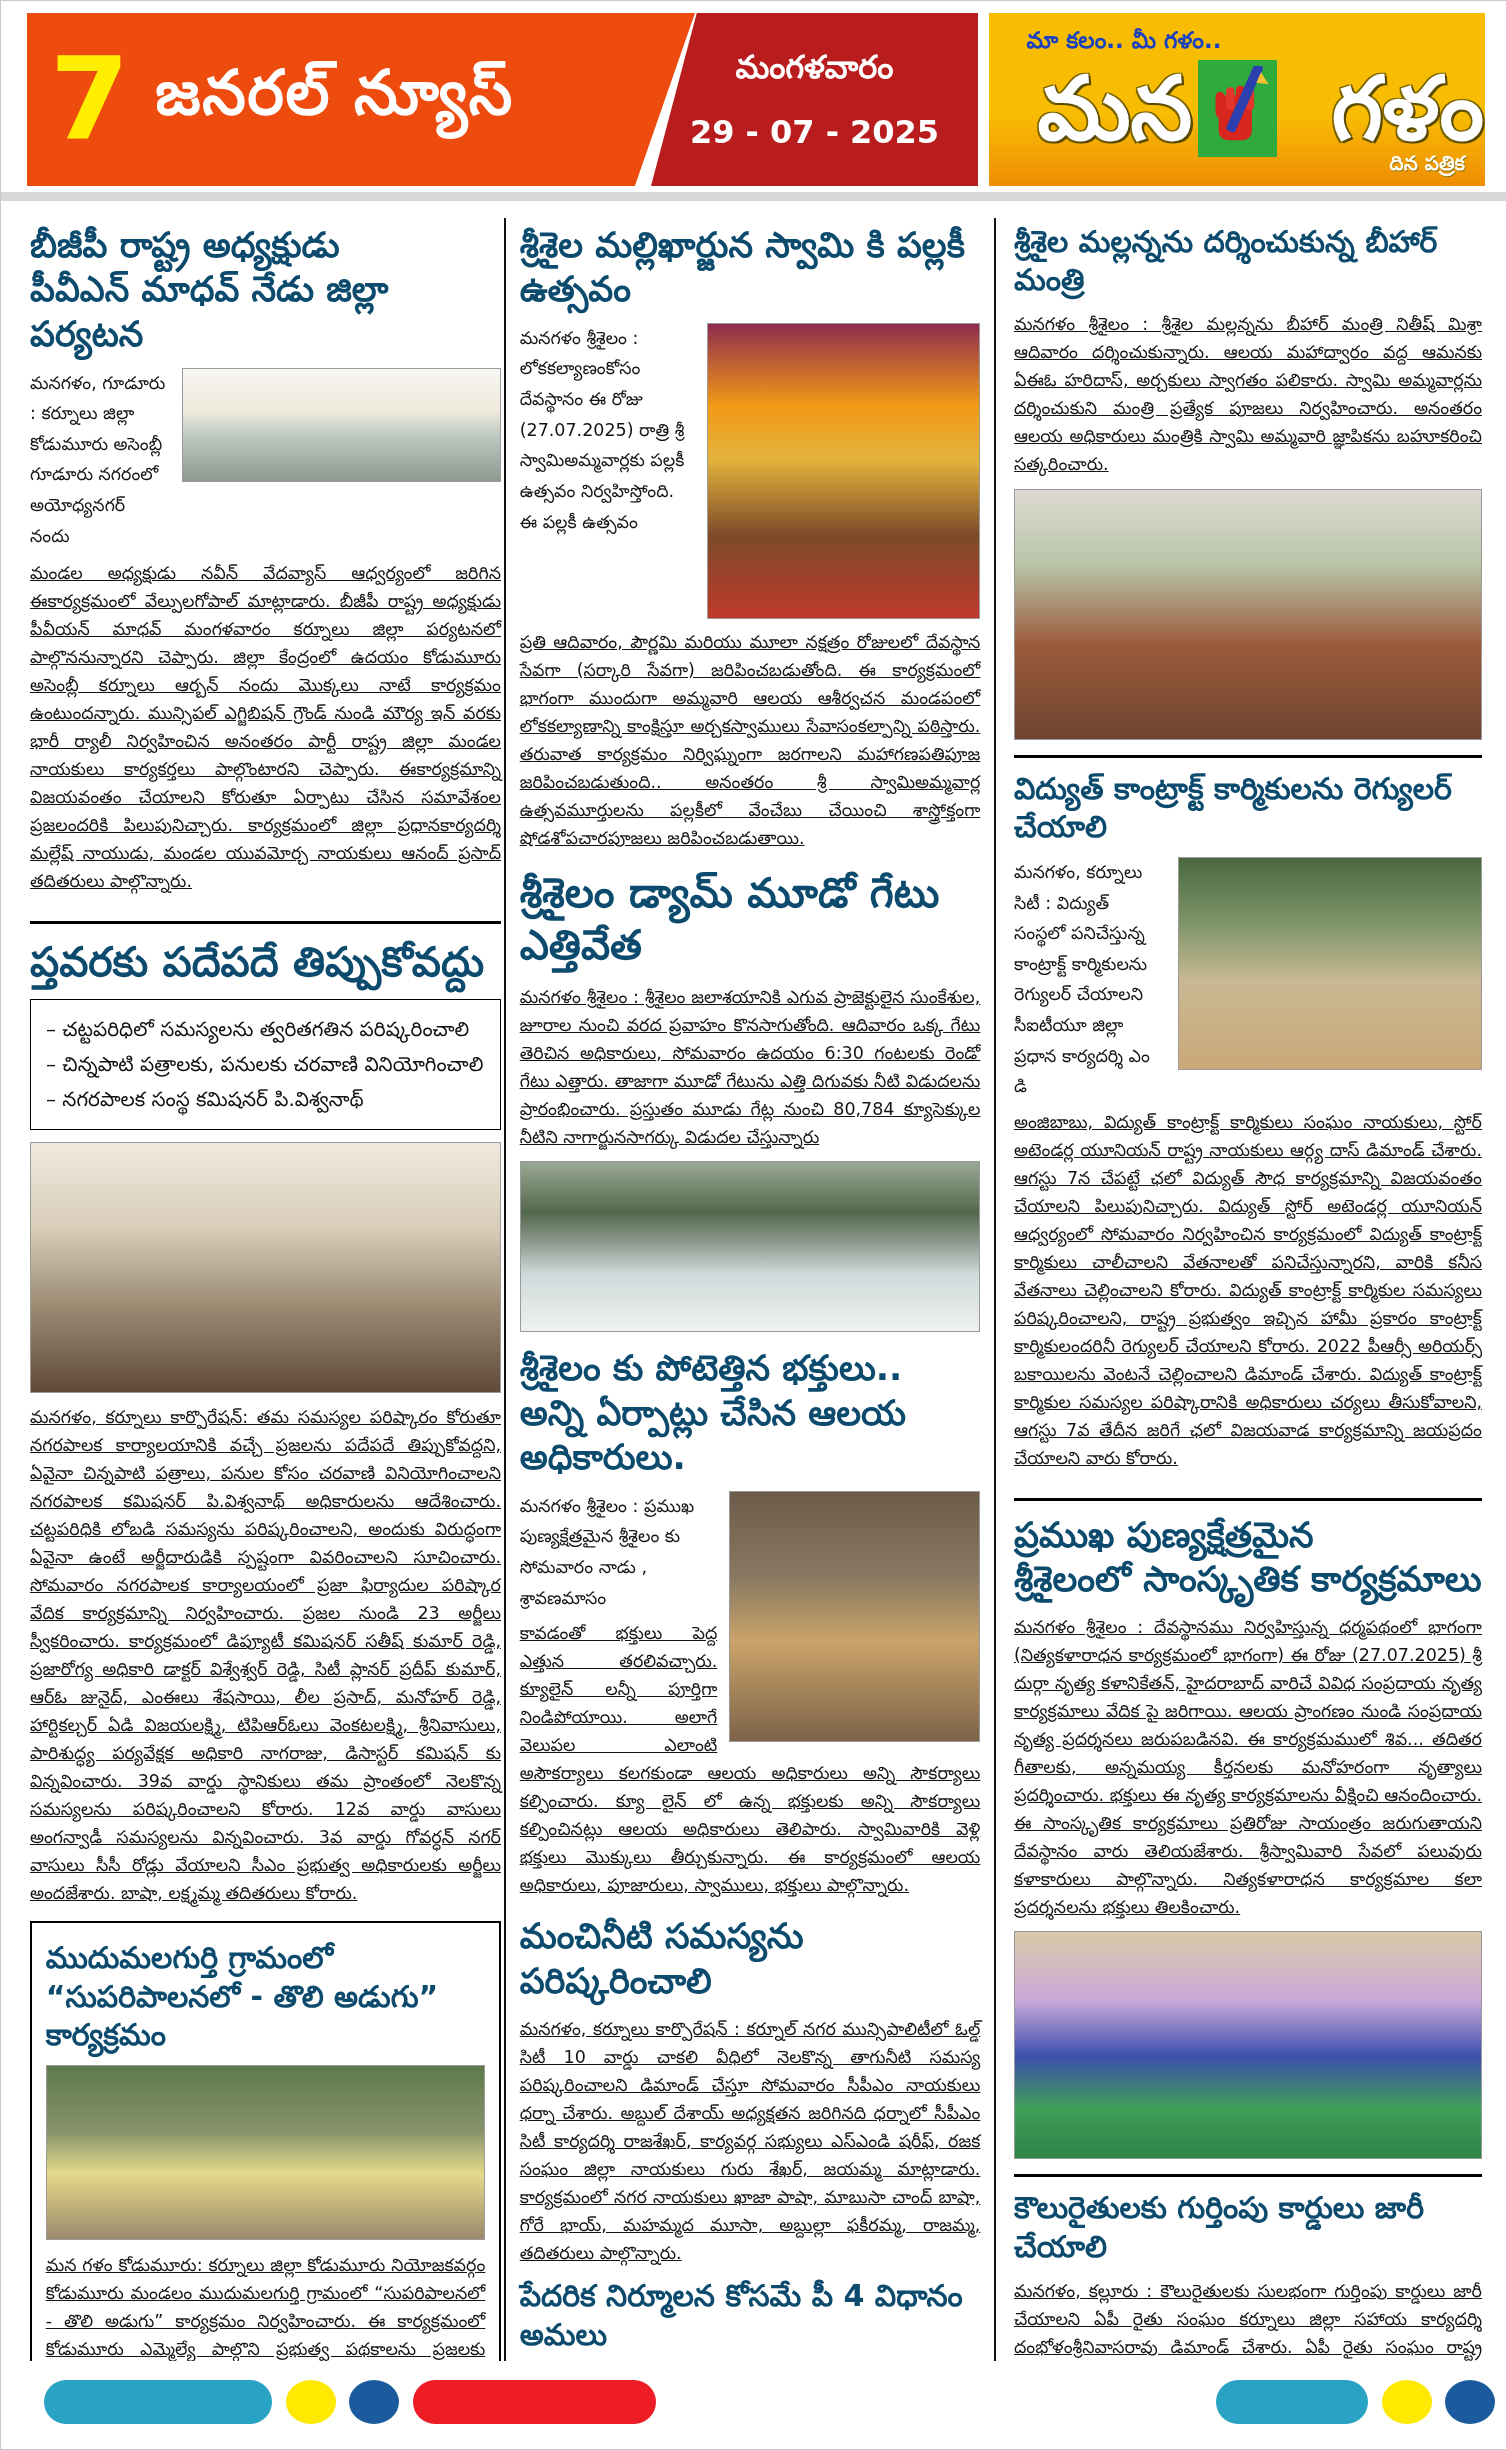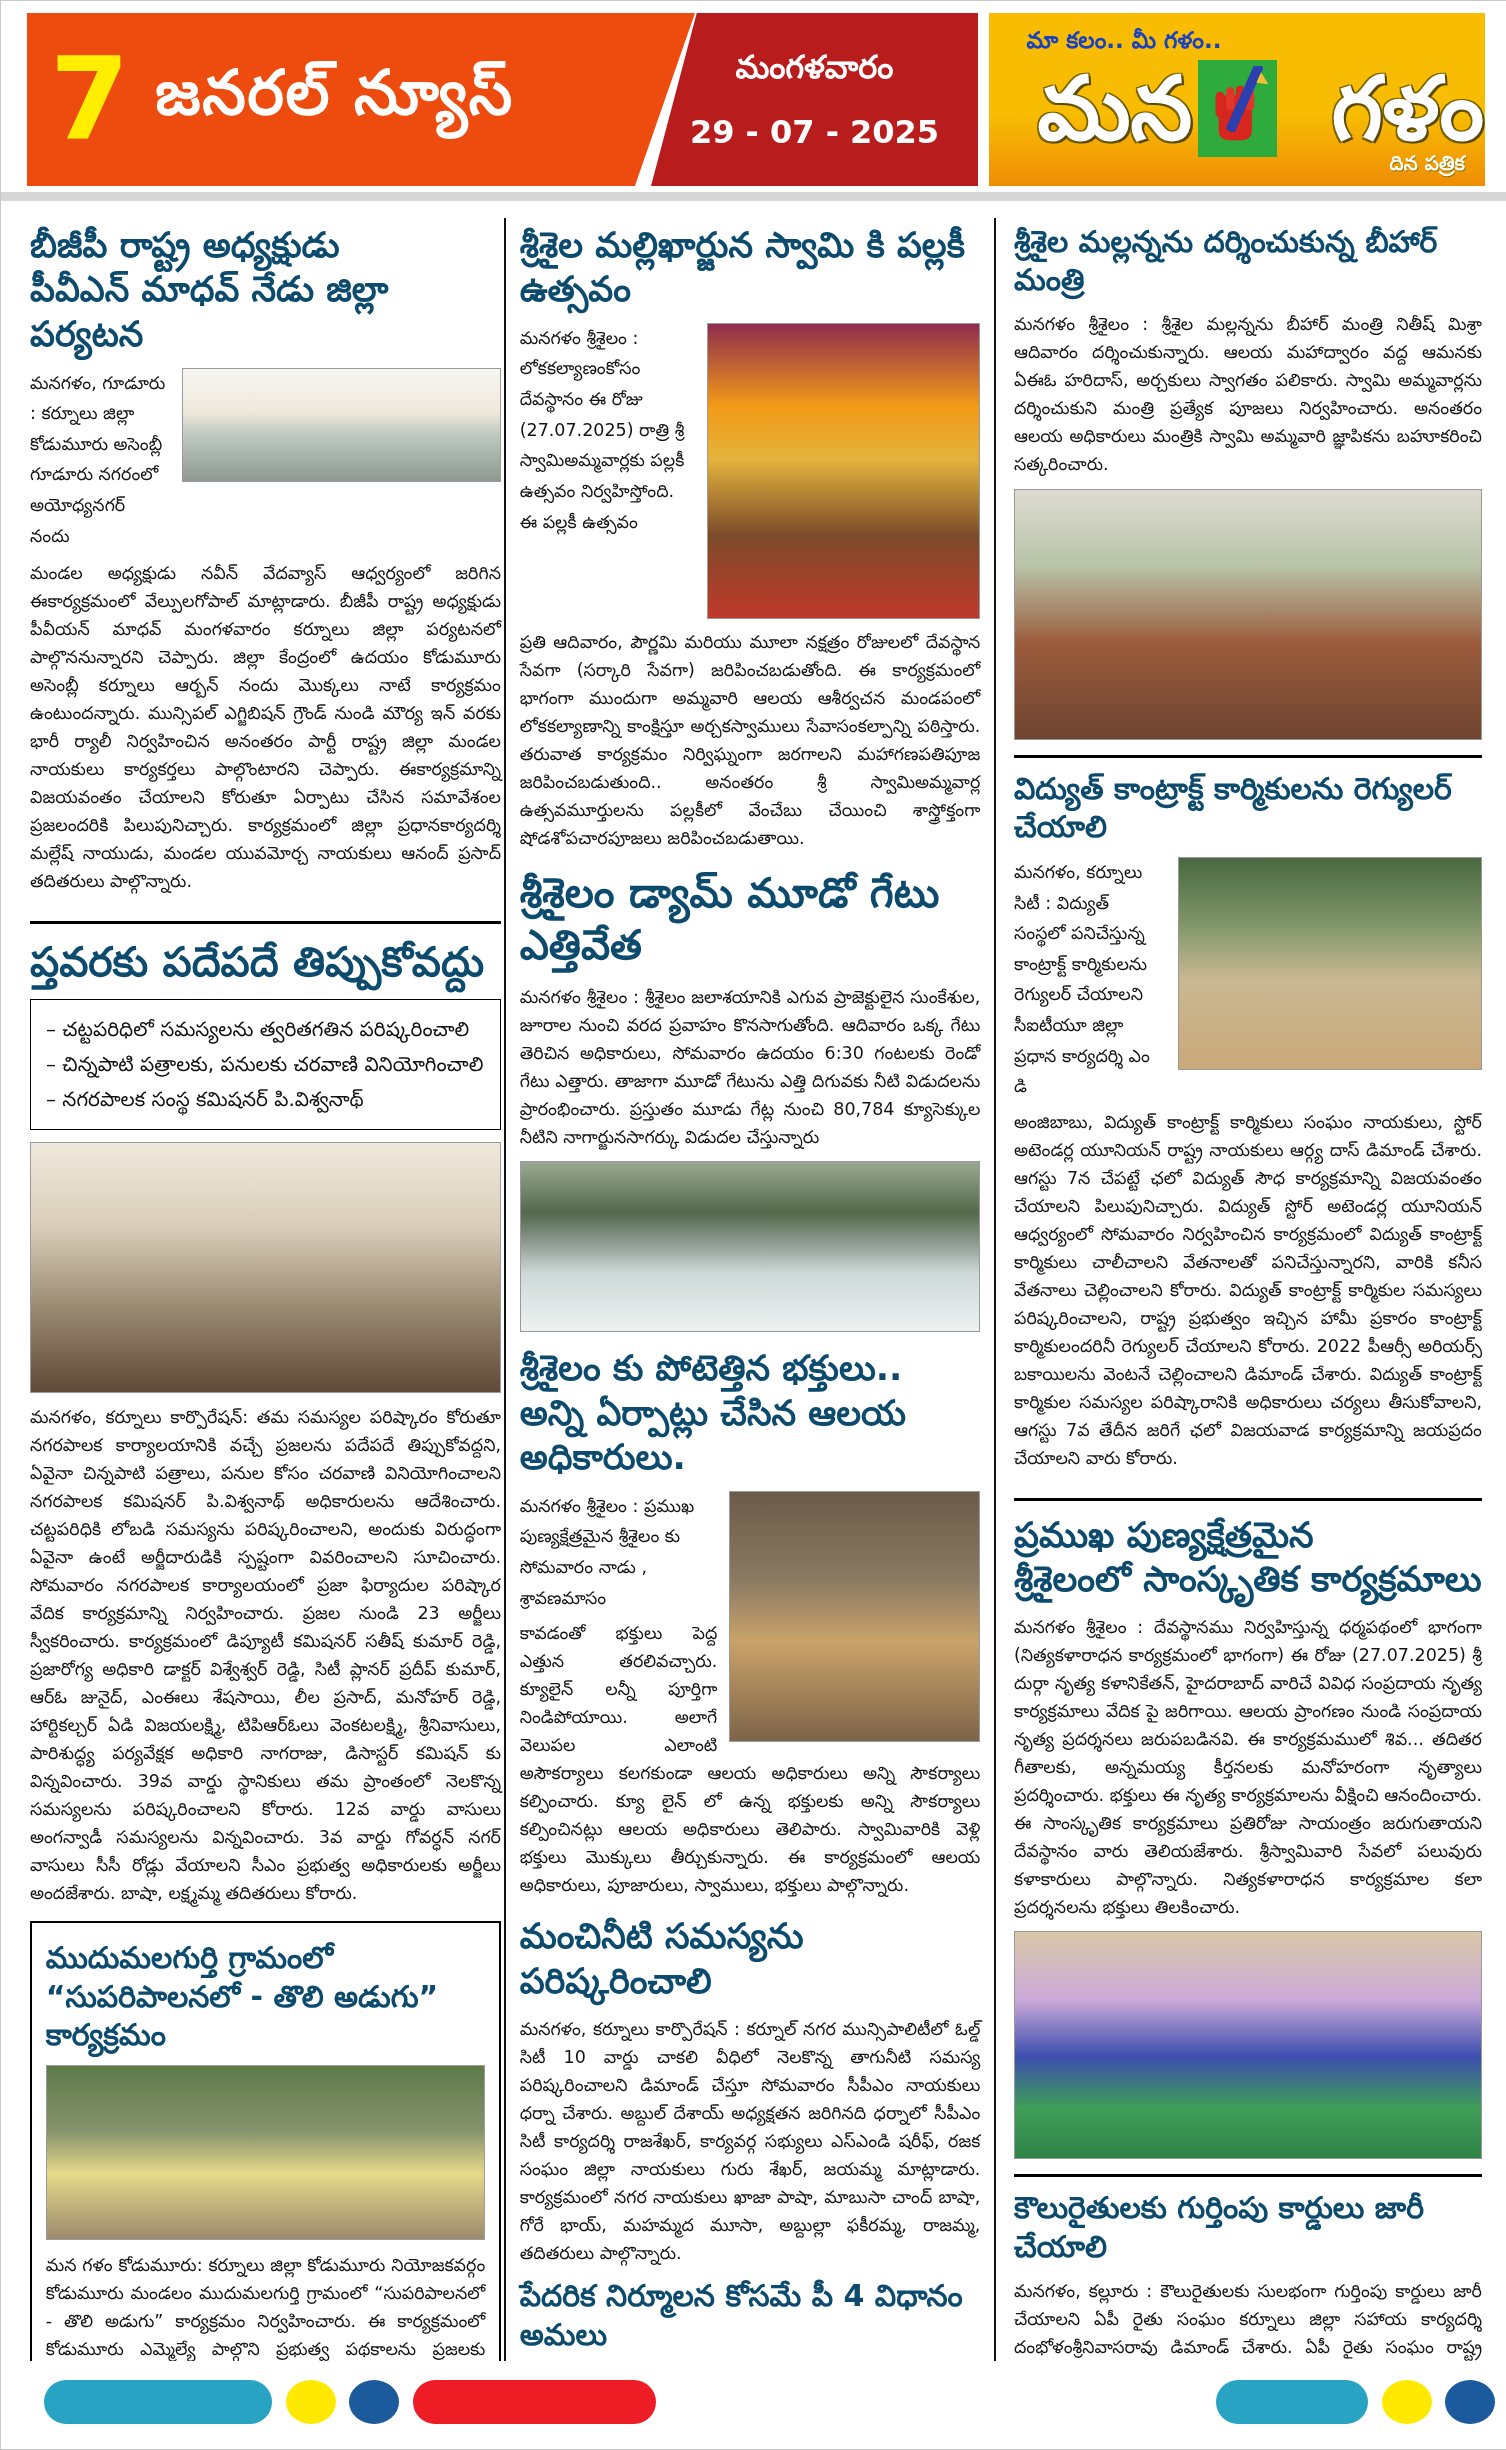--- a/index.html
+++ b/index.html
@@ -29,21 +29,21 @@
   
   .content{position:absolute;top:217px;left:26px;right:21px;bottom:88px;
         display:grid;grid-template-columns:477px 492px 1fr;}
   .col{overflow:hidden;padding:0 3px;box-sizing:border-box;}
   .col-mid{border-left:2.3px solid #111;border-right:2.3px solid #111;padding:0 13.7px;}
   .col-right{padding-left:18px;}
   .hl{font-weight:700;color:#0c4a6e;line-height:1.28;margin:4.6px 0 10.6px 0;}
   .hl-xl{font-size:41px;}
   .hl-lg{font-size:35px;}
   .hl-md{font-size:30px;}
-  .body-text{font-size:17.5px;line-height:1.6;text-align:justify;color:#141414;margin:0 0 10.6px 0;}
+  .body-text{font-size:17.5px;line-height:1.6;text-align:justify;color:#141414;margin:0 0 10.6px 0;text-decoration:underline;}
   .intro-text{font-size:17.5px;line-height:1.75;color:#141414;}
   .rule{border:0;border-top:3.8px solid #000;margin:15px 0 12px 0;}
   .bullet-box{border:1.5px solid #000;padding:12px 15px;margin:3px 0 12px 0;}
   .bullet{font-size:20px;line-height:1.75;color:#111;}
   .boxed-article{border:2.3px solid #000;padding:12px 13.7px;margin-top:13.7px;}
   .media-right{float:right;margin:0 0 9px 12px;border:0.8px solid #9a9a9a;}
   .photo{display:block;border:0.8px solid #9a9a9a;box-sizing:border-box;}
   
   .ph-bjp{background:linear-gradient(#fdfdfd 0 34%,#e8e2d6 34% 45%,#cfd8d2 45%),
      repeating-linear-gradient(90deg,#fff 0 46px,#f2efe6 46px 91px);}

